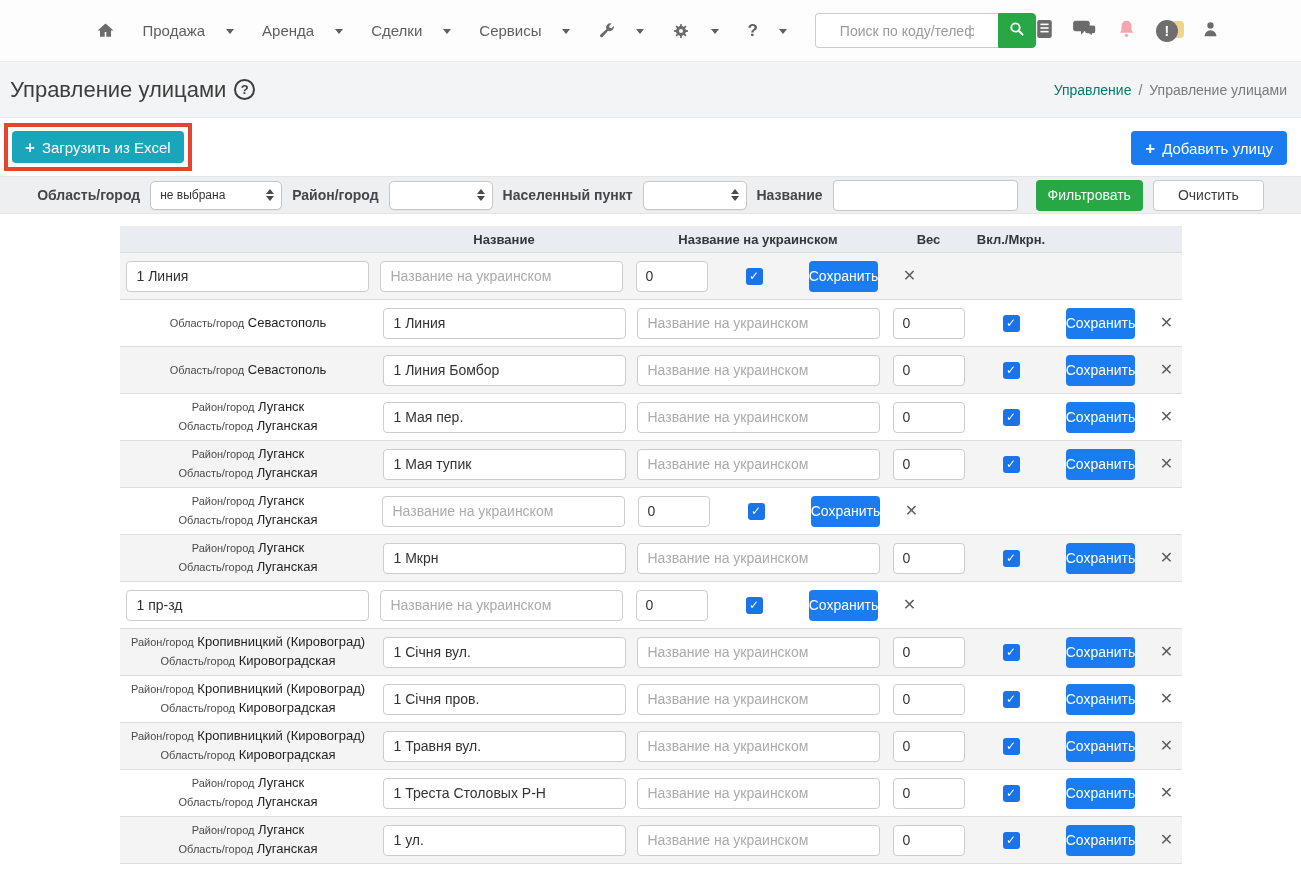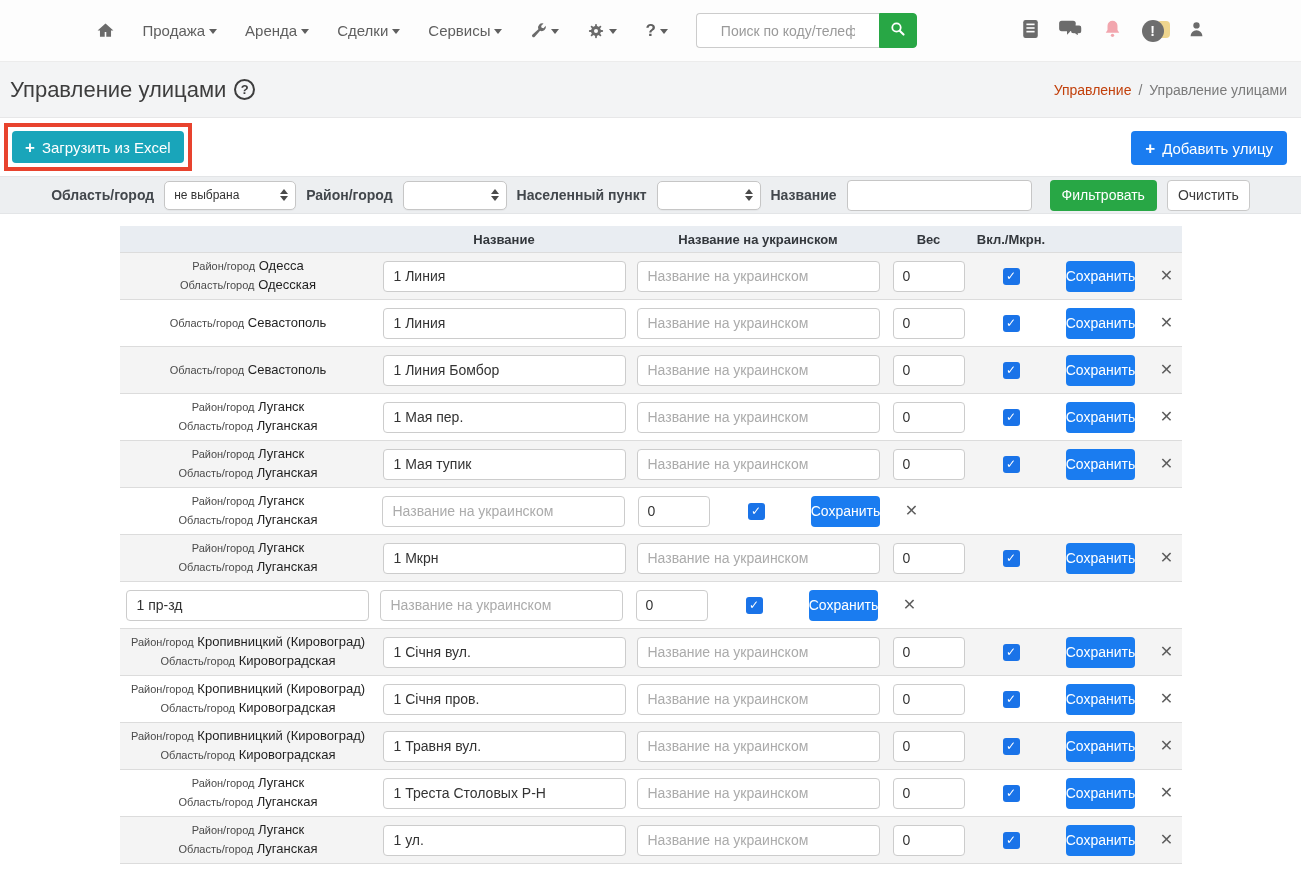--- a/index.html
+++ b/index.html
@@ -2,21 +2,21 @@
 <html><head>
 <meta charset="utf-8">
 <style>
   * { box-sizing: border-box; margin: 0; padding: 0; }
   html,body { width:1301px; height:871px; overflow:hidden;
     font-family:"Liberation Sans","DejaVu Sans",sans-serif; background:#fff; color:#333; }
 
   
   .navbar { height:62px; background:#fdfdfd; border-bottom:1px solid #ececec; }
   .navbar-inner { width:1110px; margin:0 auto; height:100%; display:flex; align-items:center; }
-  .nav-item { display:flex; align-items:center; gap:4px; color:#5f5f5f; font-size:15px;
+  .nav-item { display:flex; align-items:center; gap:21px; color:#5f5f5f; font-size:15px;
     margin-right:28px; cursor:pointer; white-space:nowrap; }
   .nav-item svg { display:block; }
   .caret { width:0; height:0; border-left:4px solid transparent; border-right:4px solid transparent;
     border-top:5px solid #5f5f5f; margin-top:2px; }
   .nav-qmark { font-size:17px; font-weight:700; color:#5f5f5f; }
   .search-group { display:flex; align-items:center; margin-right:auto; }
   .search-input { width:183px; height:35px; border:1px solid #ccc; border-right:none;
     border-radius:4px 0 0 4px; padding:0 24px; font-size:14px; color:#333; outline:none; }
   .search-input::placeholder { color:#9a9a9a; }
   .search-btn { width:38px; height:35px; background:#28a745; border:1px solid #28a745;
@@ -31,21 +31,21 @@
     display:flex; align-items:center; justify-content:center; }
 
   
   .title-band { height:56px; background:#f3f4f5; border-bottom:1px solid #e7e7e8;
     display:flex; align-items:center; justify-content:space-between; padding:0 14px 0 10px; }
   .page-title { font-size:22px; color:#3d3d3d; display:flex; align-items:center; gap:8px; }
   .help-circle { width:21px; height:21px; border:2px solid #3d3d3d; border-radius:50%;
     font-size:13px; font-weight:700; color:#3d3d3d; display:flex; align-items:center;
     justify-content:center; cursor:pointer; }
   .breadcrumb { font-size:14px; color:#7a7a7a; display:flex; gap:7px; align-items:center; }
-  .breadcrumb a { color:#c2410c; text-decoration:none; cursor:pointer; }
+  .breadcrumb a { color:#0f766e; text-decoration:none; cursor:pointer; }
 
   
   .toolbar { position:relative; height:58px; }
   .annotation-box { position:absolute; left:4px; top:5px; border:4px solid #e8432e; padding:4px; }
   .btn { display:inline-flex; align-items:center; gap:7px; border:none; border-radius:4px;
     font-size:15px; color:#fff; cursor:pointer; font-family:inherit; }
   .btn .plus { font-size:17px; font-weight:700; line-height:1; }
   .btn-teal { background:#19a5ba; height:32px; padding:0 13px; }
   .btn-add { position:absolute; right:14px; top:13px; background:#1a7cf0; height:34px; padding:0 14px; }
 
@@ -58,21 +58,21 @@
     cursor:pointer; box-shadow:0 1px 1px rgba(0,0,0,.04); }
   .select-box .sel-text { font-size:12px; color:#333; }
   .updown { display:flex; flex-direction:column; gap:2px; align-items:center; }
   .updown i { display:block; width:0; height:0; border-left:4px solid transparent; border-right:4px solid transparent; }
   .updown .up { border-bottom:5px solid #4a4a4a; }
   .updown .down { border-top:5px solid #4a4a4a; }
   .f-input { width:185px; height:31px; border:1px solid #c6c6c6; border-radius:4px; padding:0 9px;
     font-size:14px; outline:none; }
   .btn-filter { background:#28a745; height:31px; padding:0 12px; font-size:14px; margin-left:8px; }
   .btn-clear { background:#fff; border:1px solid #c9c9c9; color:#3c3c3c; height:31px;
-    padding:0 10px; font-size:14px; border-radius:4px; cursor:pointer; font-family:inherit; }
+    padding:0 24px; font-size:14px; border-radius:4px; cursor:pointer; font-family:inherit; }
 
   
   .streets-table { width:1062px; margin:12px auto 0; font-size:13px; }
   .t-header { display:flex; align-items:center; height:26px; background:#e9edf2; }
   .t-header .hc { font-weight:700; color:#33373c; font-size:13px; text-align:center; }
   .col-region { width:257px; }
   .col-name { width:255px; }
   .col-ua { width:253px; }
   .col-weight { width:88px; }
   .col-toggle { width:77px; }
@@ -272,26 +272,20 @@
     <div class="hc col-region"></div>
     <div class="hc col-name">Название</div>
     <div class="hc col-ua">Название на украинском</div>
     <div class="hc col-weight">Вес</div>
     <div class="hc col-toggle">Вкл./Мкрн.</div>
     <div class="hc col-save"></div>
     <div class="hc col-close"></div>
   </div>
   <div id="table-body">
   <div class="t-row">
-    <div class="cell col-region">
-      <div class="region-cell">
-            <div><span class="rl-label">Район/город</span><span class="rl-value"> Одесса</span></div>
-            <div><span class="rl-label">Область/город</span><span class="rl-value"> Одесская</span></div>
-          </div>
-    </div>
     <div class="cell col-name">
       <input class="text-input name-input" type="text" value="1 Линия" style="">
     </div>
     <div class="cell col-ua">
       <input class="text-input ua-input" type="text" placeholder="Название на украинском" style="">
     </div>
     <div class="cell col-weight">
       <input class="weight-input" type="text" value="0" style="">
     </div>
     <div class="cell col-toggle">

